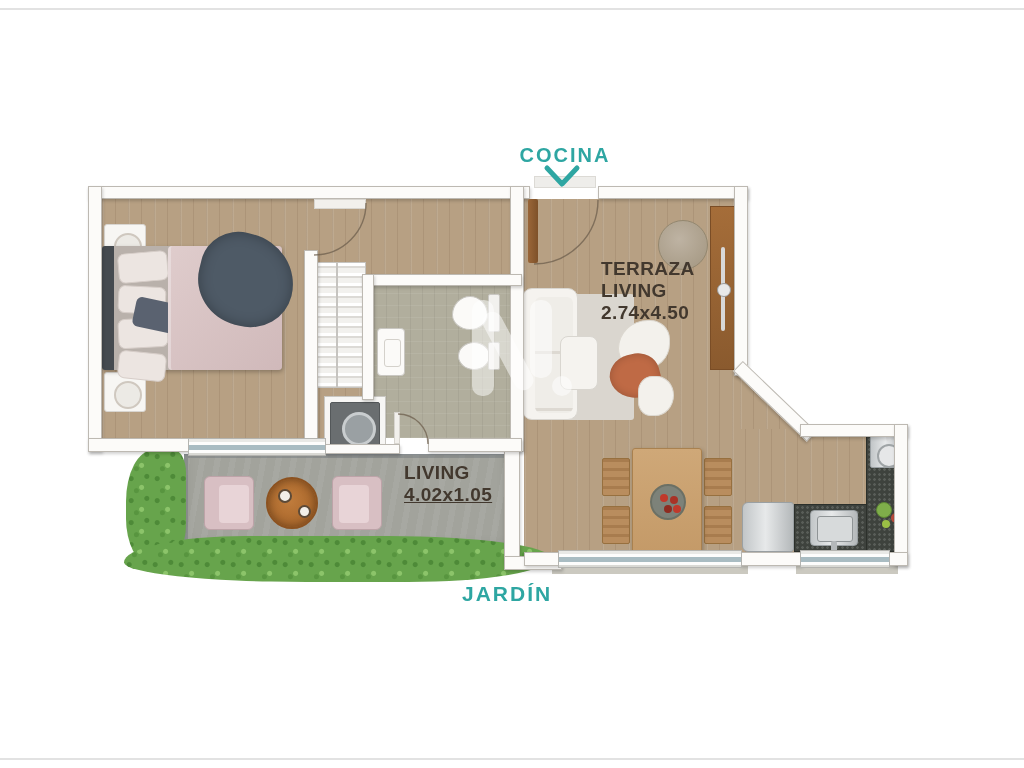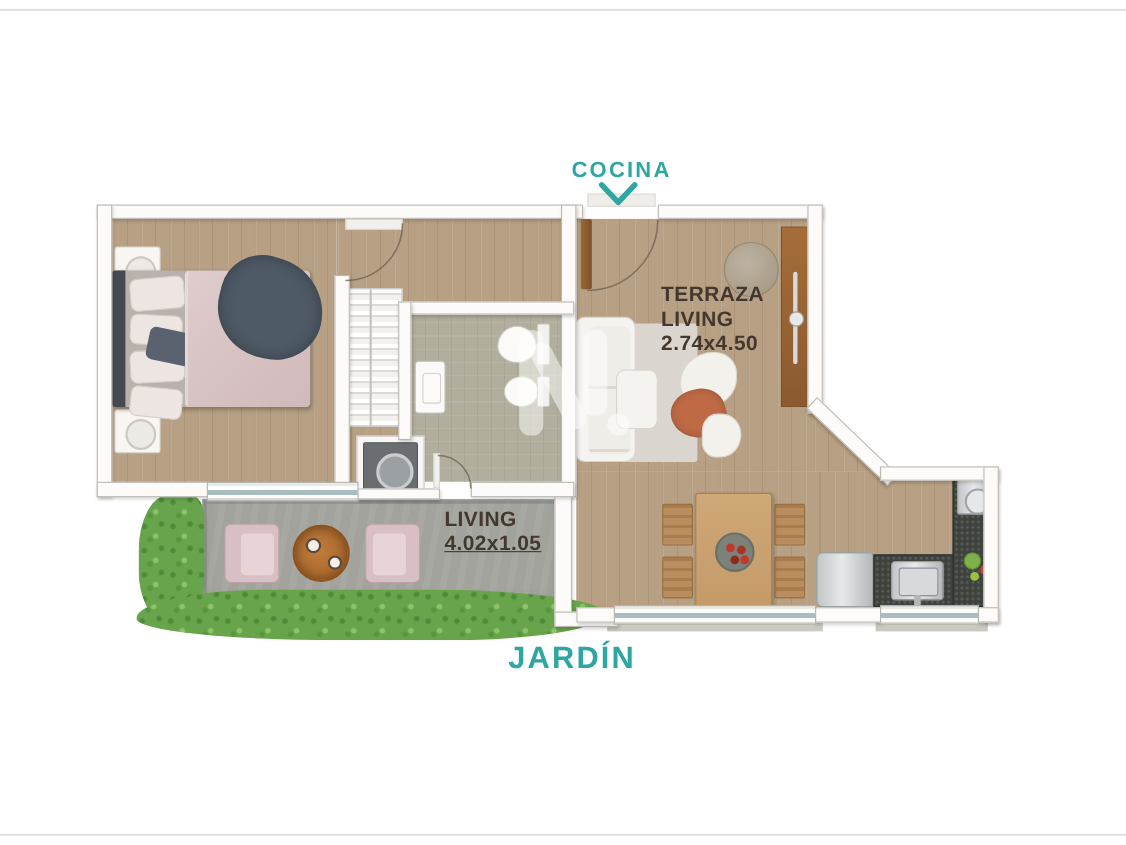--- a/index.html
+++ b/index.html
@@ -183,21 +183,21 @@
     <path d="M428,444 A30,30 0 0 0 398,414" fill="none" stroke="rgba(110,95,78,.75)" stroke-width="1.4"></path>
     <path d="M547,168 L562,184 L577,168" fill="none" stroke="#2ea6a2" stroke-width="5" stroke-linecap="round" stroke-linejoin="round"></path>
   </svg>
 
   <div class="wm-bar" style="left:472px;top:300px;width:22px;height:96px;"></div>
   <div class="wm-bar" style="left:498px;top:308px;width:20px;height:86px;transform:rotate(-28deg);"></div>
   <div class="wm-bar" style="left:530px;top:300px;width:22px;height:78px;"></div>
   <div class="wm-bar" style="left:552px;top:376px;width:20px;height:20px;border-radius:50%;"></div>
 
   <div class="accent" style="left:505px;top:144px;width:120px;text-align:center;">COCINA</div>
-  <div class="accent" style="left:462px;top:582px;font-size:28px;">JARDÍN</div>
+  <div class="accent" style="left:462px;top:582px;font-size:21px;">JARDÍN</div>
 
   <div class="lbl" style="left:601px;top:258px;">
     <span style="display:block;">TERRAZA</span>
     <span style="display:block;">LIVING</span>
     <span style="display:block;">2.74x4.50</span>
   </div>
   <div class="lbl" style="left:404px;top:462px;">
     <span style="display:block;">LIVING</span>
     <span style="display:block;text-decoration:underline;">4.02x1.05</span>
   </div>

